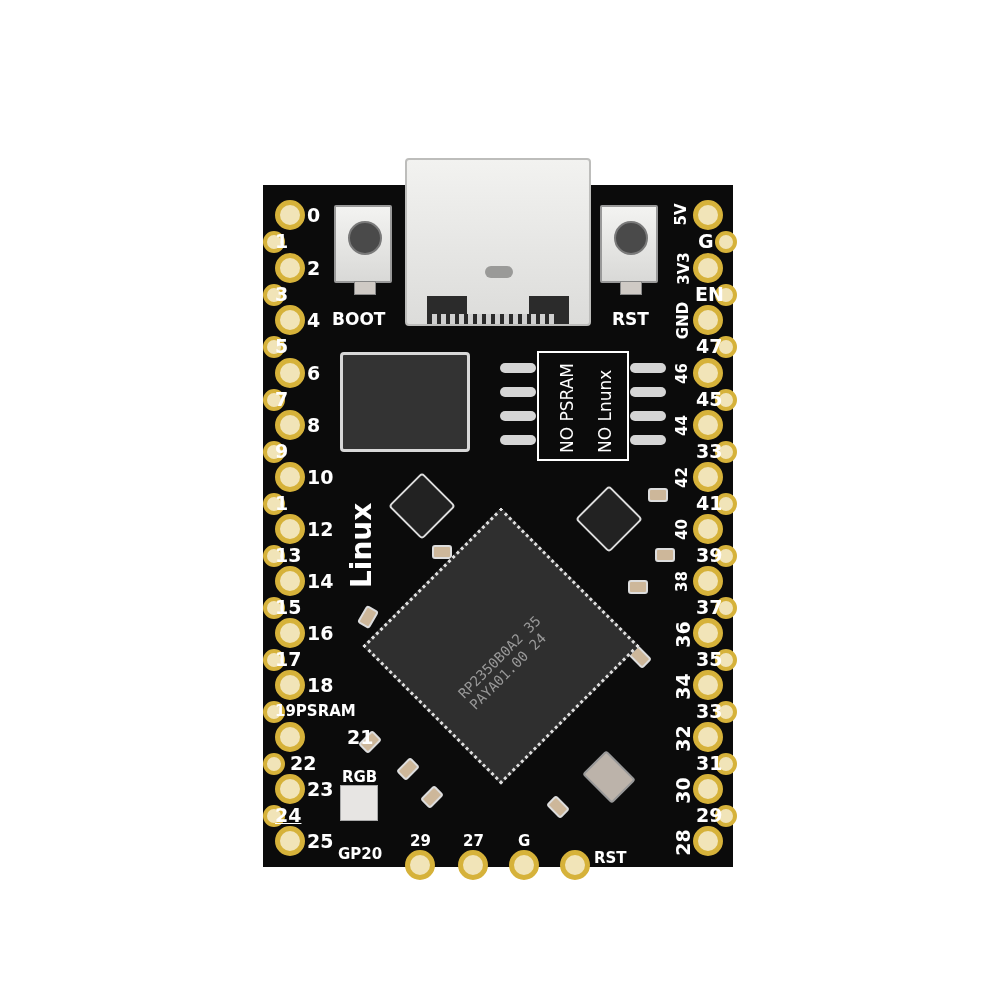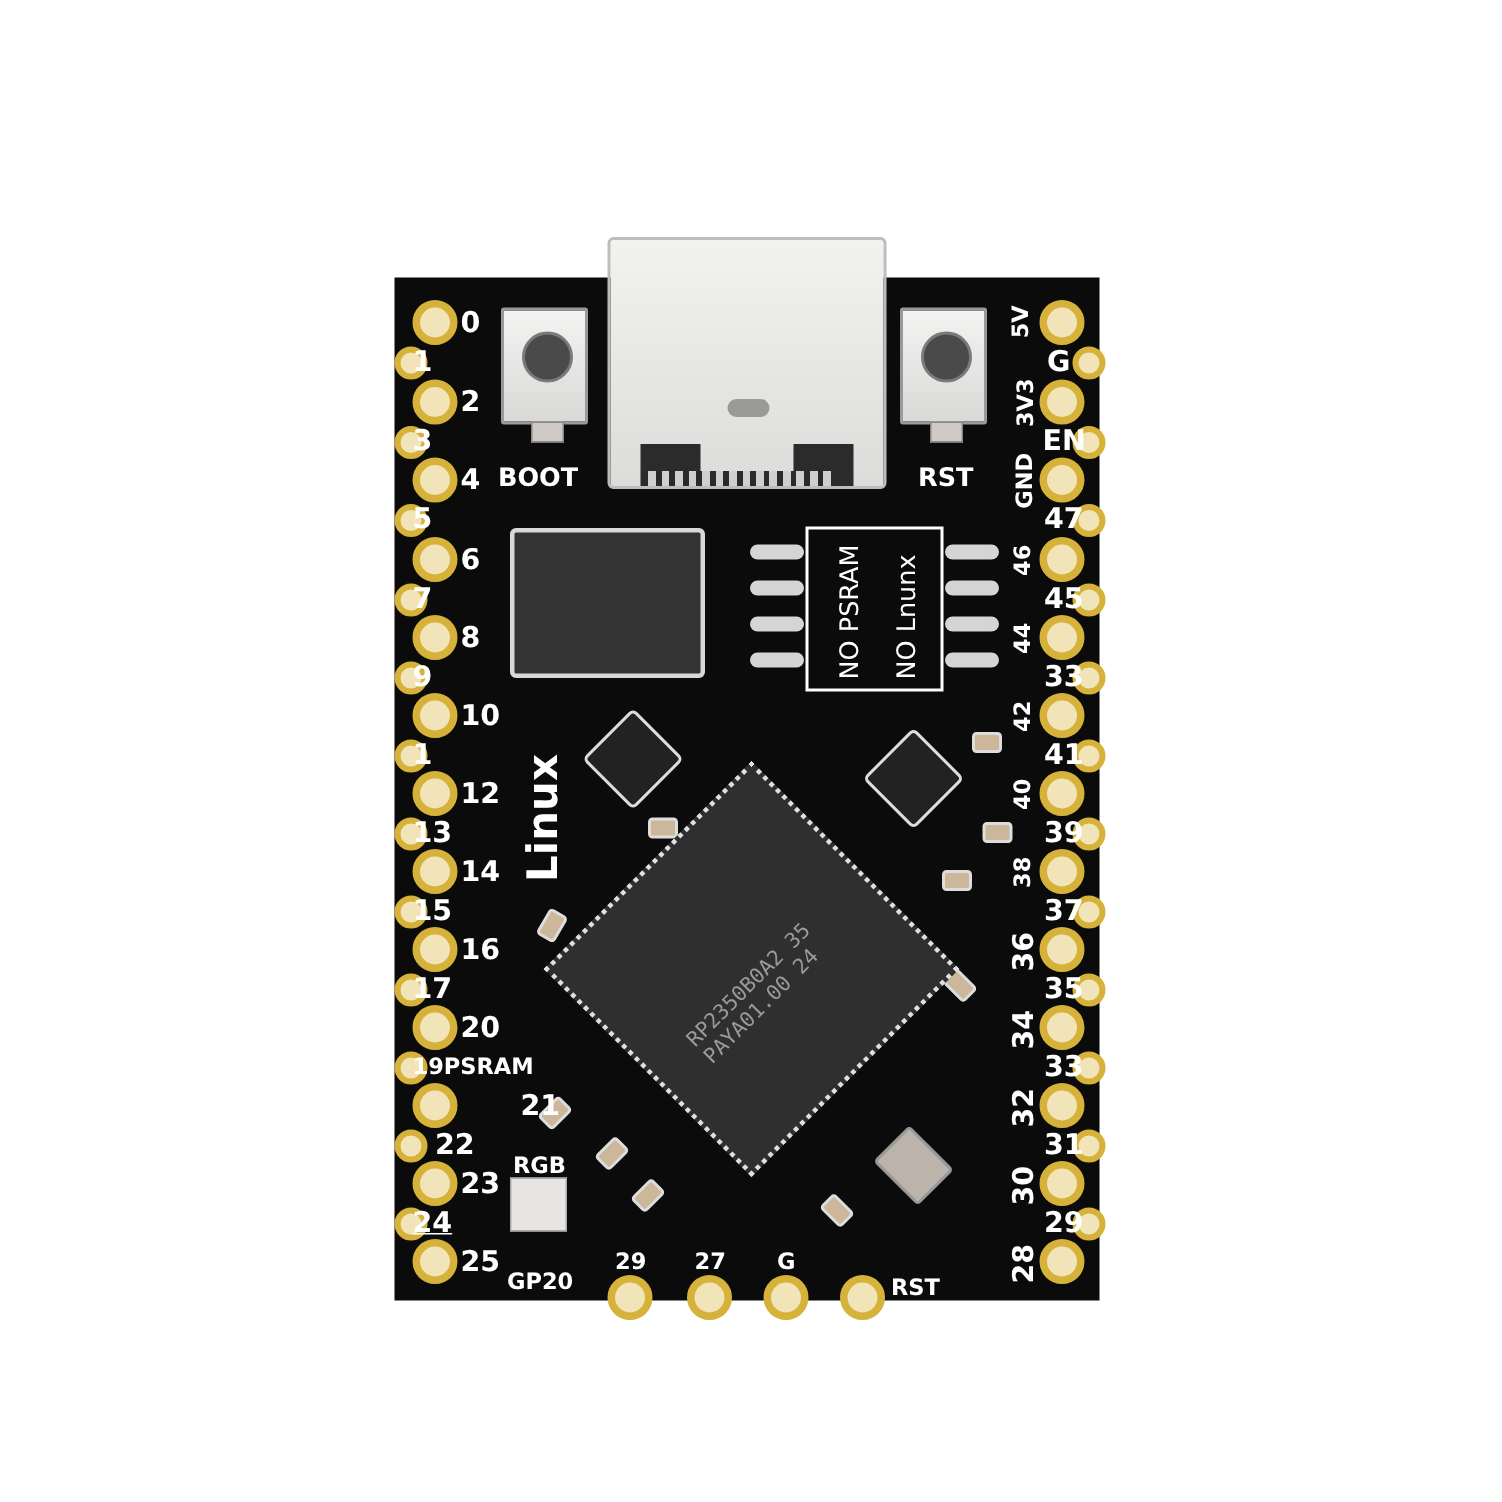--- a/index.html
+++ b/index.html
@@ -129,21 +129,21 @@
   <div class="lbl" style="left:275px;top:546px;">13</div>
   <div class="pad" style="left:275px;top:566px;"></div>
   <div class="lbl" style="left:307px;top:572px;">14</div>
   <div class="halfpad" style="left:263px;top:597px;"></div>
   <div class="lbl" style="left:275px;top:598px;">15</div>
   <div class="pad" style="left:275px;top:618px;"></div>
   <div class="lbl" style="left:307px;top:624px;">16</div>
   <div class="halfpad" style="left:263px;top:649px;"></div>
   <div class="lbl" style="left:275px;top:650px;">17</div>
   <div class="pad" style="left:275px;top:670px;"></div>
-  <div class="lbl" style="left:307px;top:676px;">20</div>
+  <div class="lbl" style="left:307px;top:676px;">18</div>
   <div class="halfpad" style="left:263px;top:701px;"></div>
   <div class="lbl lbl-s" style="left:275px;top:704px;text-align:center;">19PSRAM</div>
   <div class="pad" style="left:275px;top:722px;"></div>
   <div class="lbl" style="left:307px;top:728px;margin-left:40px;">21</div>
   <div class="halfpad" style="left:263px;top:753px;"></div>
   <div class="lbl" style="left:290px;top:754px;">22</div>
   <div class="pad" style="left:275px;top:774px;"></div>
   <div class="lbl" style="left:307px;top:780px;">23</div>
   <div class="halfpad" style="left:263px;top:805px;"></div>
   <div class="lbl" style="left:275px;top:806px;text-decoration:underline;">24</div>

